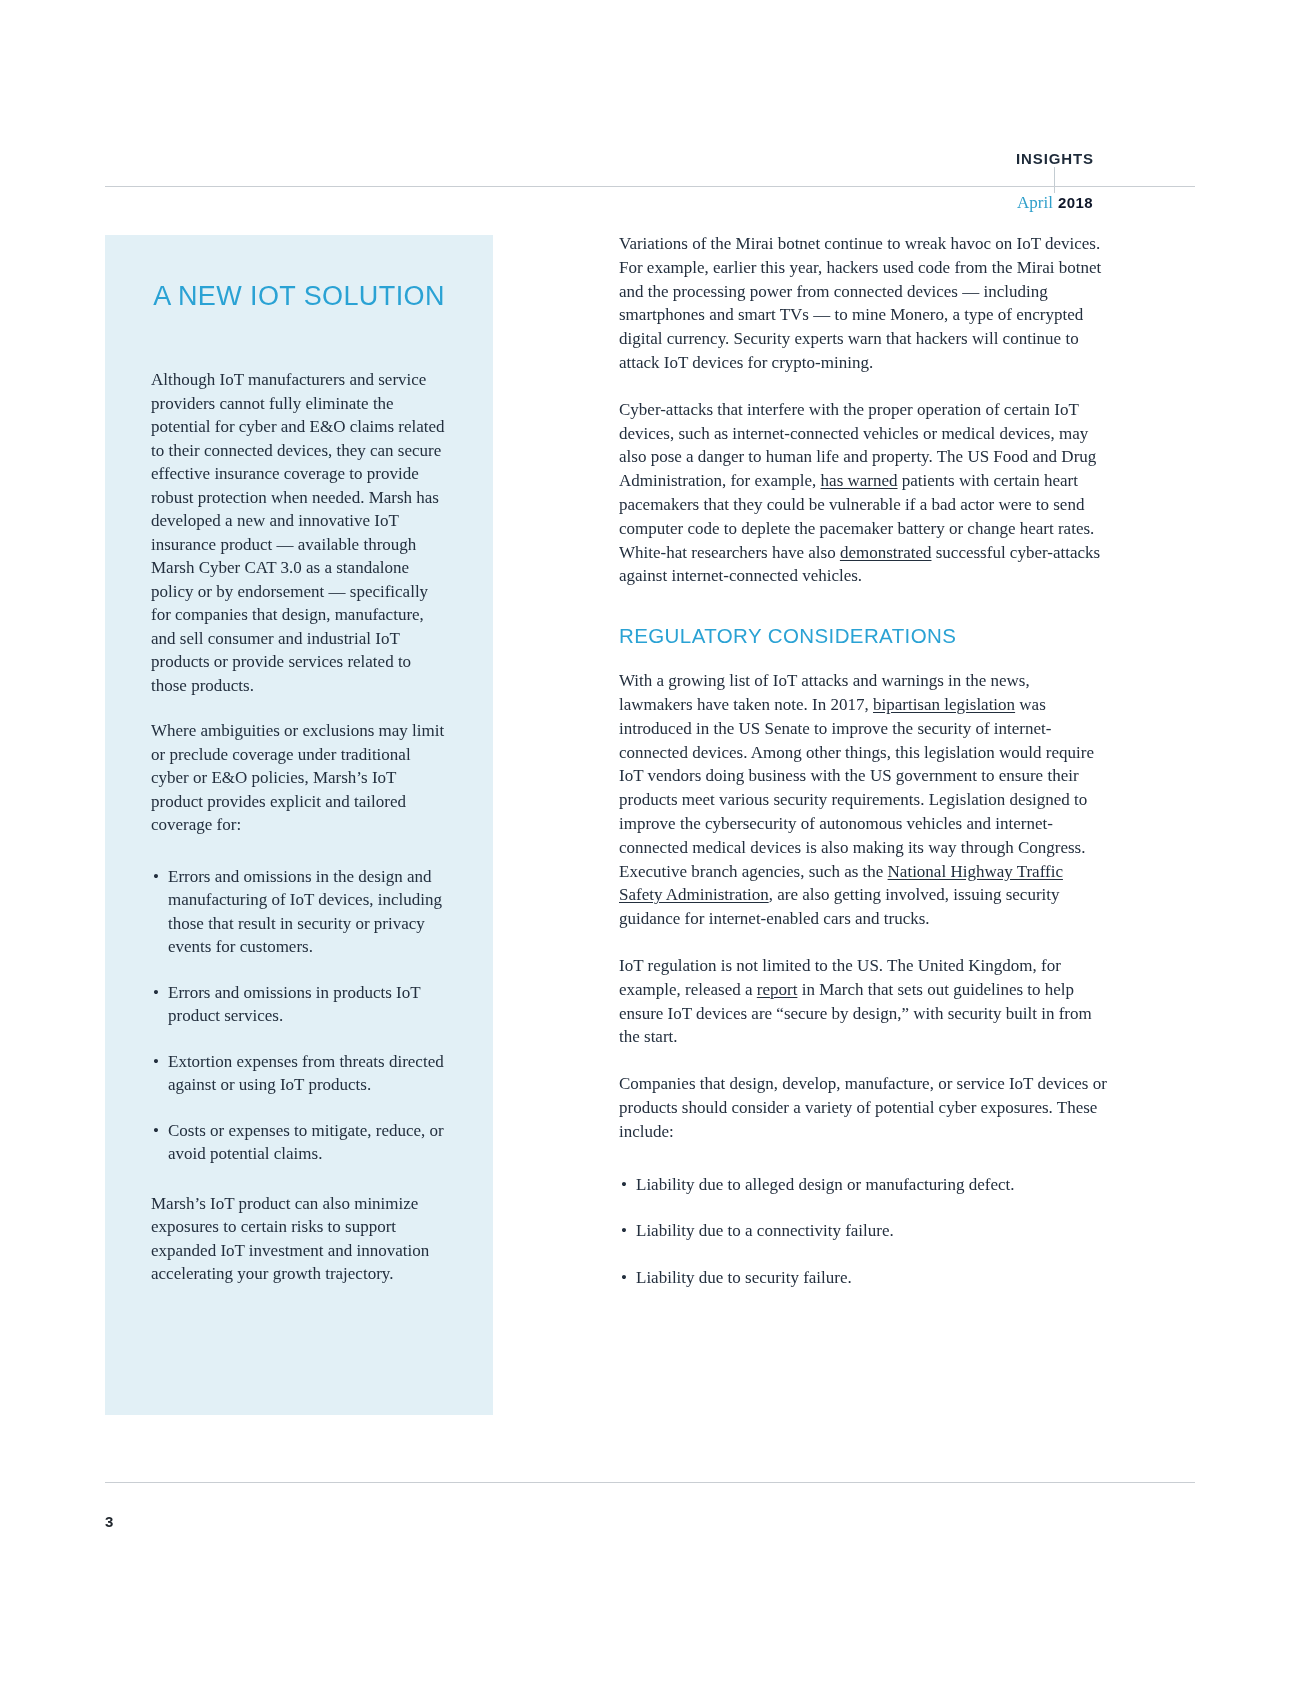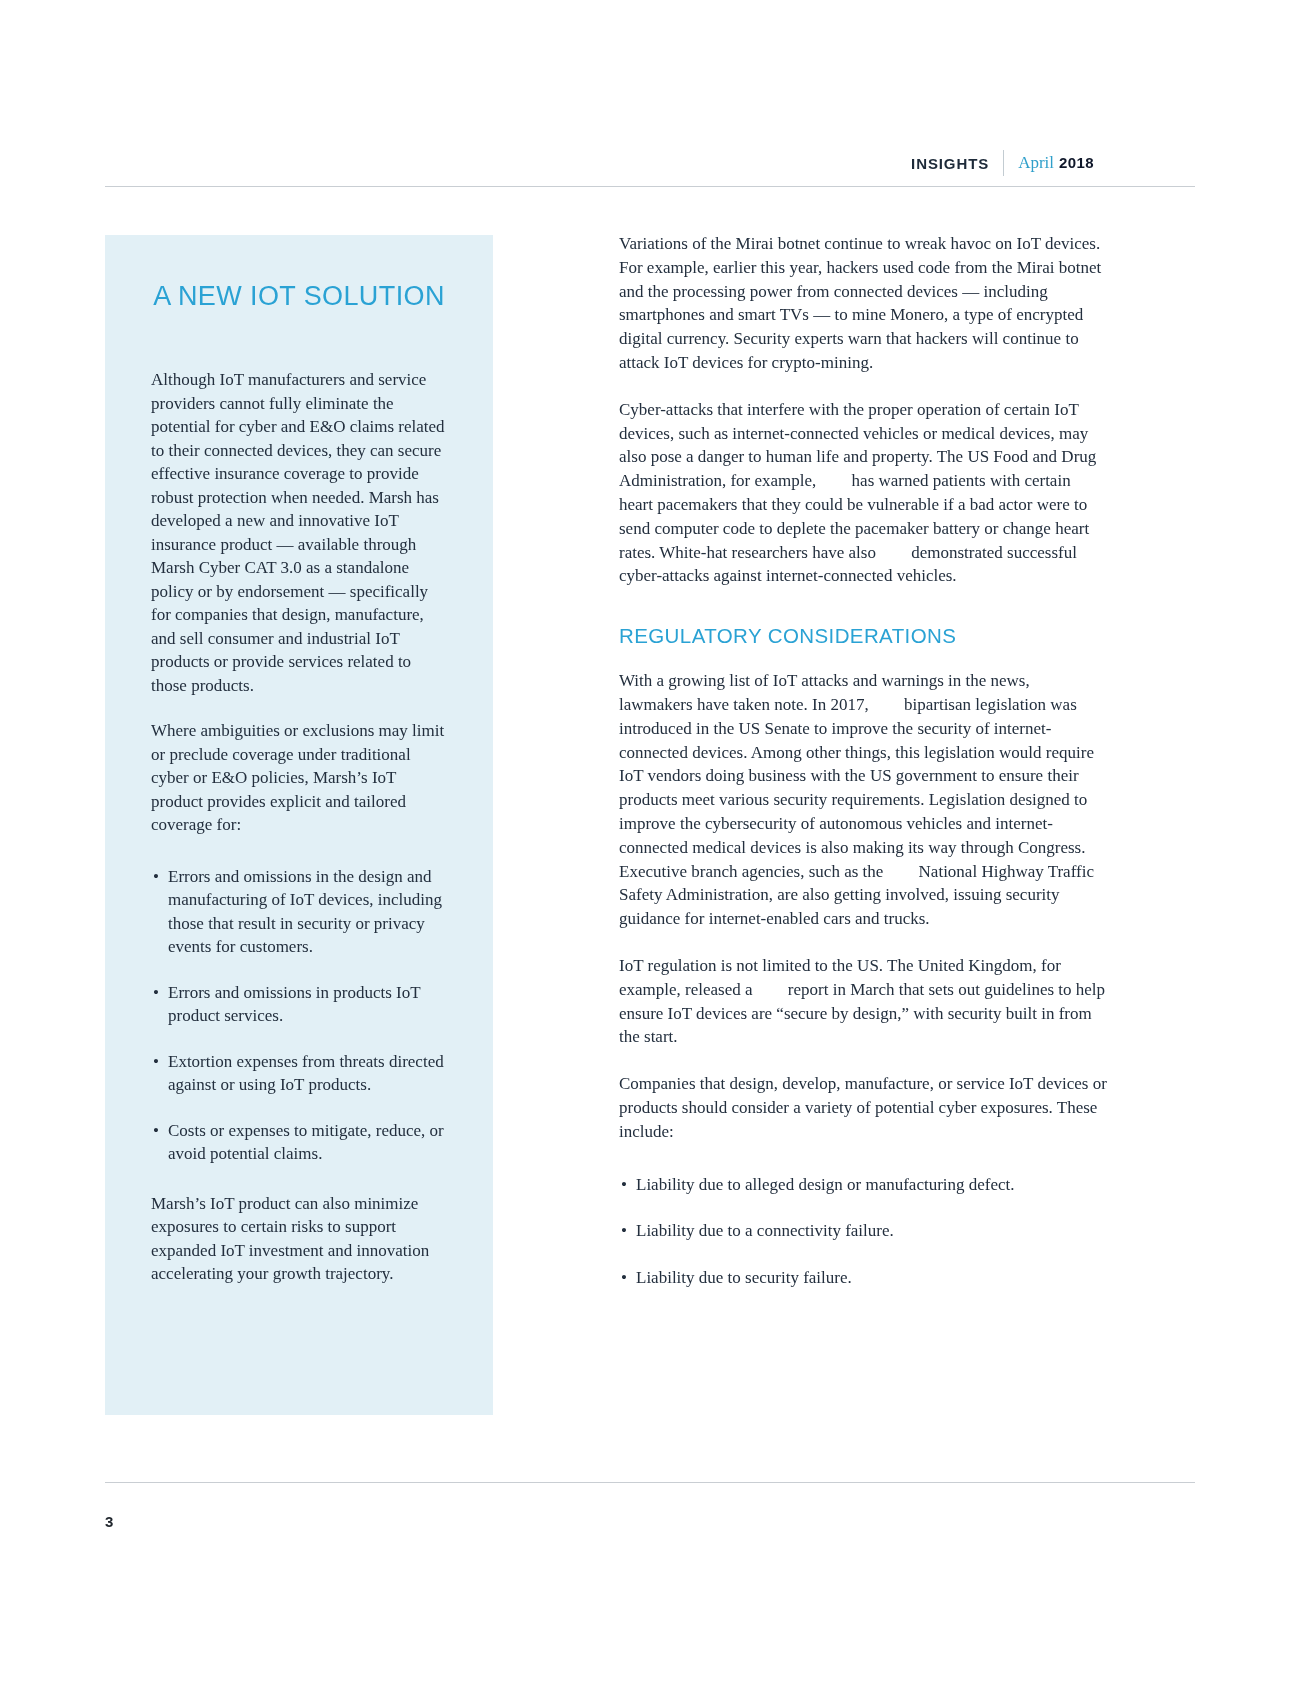--- a/index.html
+++ b/index.html
@@ -7,21 +7,21 @@
   body {
     width: 1300px; height: 1683px; position: relative;
     font-family: "Liberation Serif", serif;
     color: #232f3e;
     overflow: hidden;
   }
 
   
   .masthead {
     position: absolute; top: 150px; right: 206px;
-    display: flex; align-items: center;
+    display: flex; align-items: center; flex-direction: column;
   }
   .brand {
     font-family: "Liberation Sans", sans-serif;
     font-weight: 700; font-size: 15px; letter-spacing: 0.9px;
     color: #1d2a39;
   }
   .mast-divider { width: 1px; height: 26px; background: #c3ccd2; margin: 0 14px; }
   .issue { display: flex; align-items: baseline; }
   .month { font-family: "Liberation Serif", serif; font-size: 17px; color: #2f9fca; }
   .year {
@@ -62,21 +62,21 @@
   .body-p { font-size: 17px; line-height: 23.8px; margin-bottom: 23px; }
   .section-heading {
     font-family: "Liberation Sans", sans-serif;
     font-weight: 400; font-size: 20.5px; letter-spacing: 0.4px;
     color: #2aa2d4;
     margin-top: 36px; margin-bottom: 21px;
   }
   .content .bullets { margin-top: 29px; }
   .content .bullets li { margin-bottom: 23px; }
 
-  .inline-link { text-underline-offset: 2px; cursor: pointer; margin-left: 31px; }
+  .inline-link { text-decoration: underline; text-underline-offset: 2px; cursor: pointer; }
 
   
   .page-number {
     position: absolute; top: 1513px; left: 105px;
     font-family: "Liberation Sans", sans-serif;
     font-weight: 700; font-size: 15px; color: #21272e;
   }
 </style>
 </head>
 <body>

